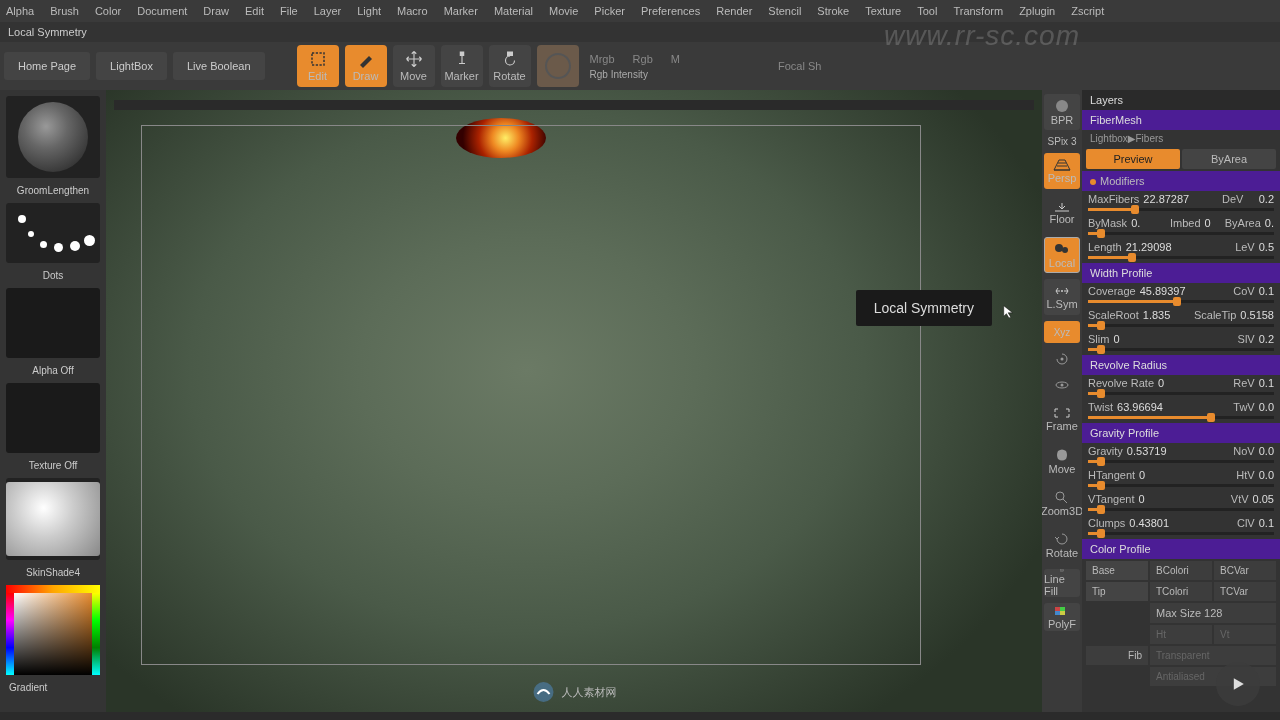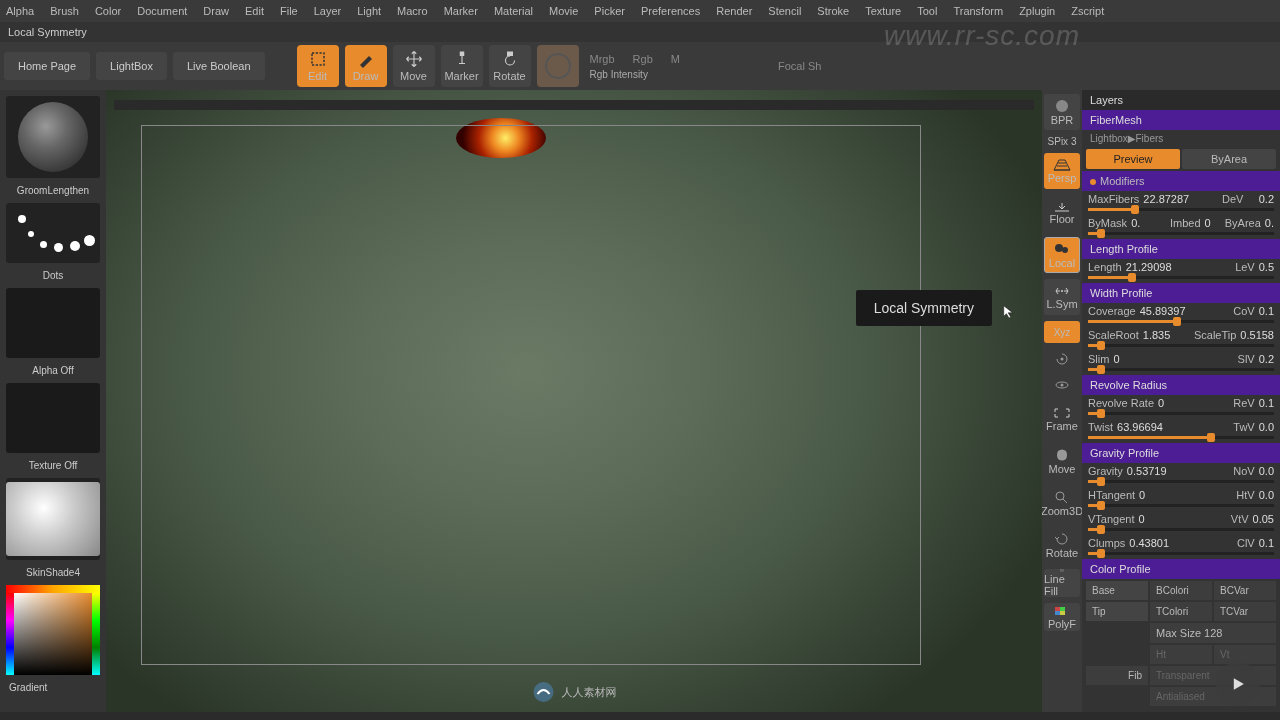--- a/index.html
+++ b/index.html
@@ -334,21 +334,20 @@
           </div>
           <div class="pfield" style="flex: 0 0 52px; justify-content: flex-end;">
             <span class="lbl">ByArea</span> 
             <span class="val">0.</span>
           </div>
         </div>
         <div class="pslider">
           <span style="width:5%"></span>
           <i style="left:5%"></i>
         </div>
-        <div class="phdr sub">Length Profile</div>
         <div class="prow">
           <div class="pfield">
             <span class="lbl">Length</span> 
             <span class="val">21.29098</span>
           </div>
           <div class="pfield" style="flex: 0 0 52px; justify-content: flex-end;">
             <span class="lbl">LeV</span> 
             <span class="val">0.5</span>
           </div>
         </div>

